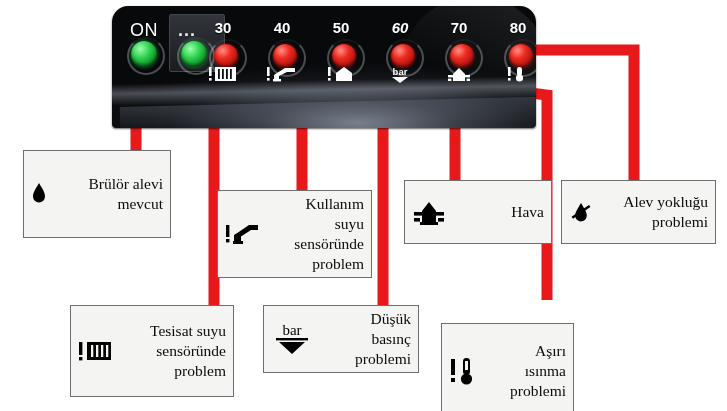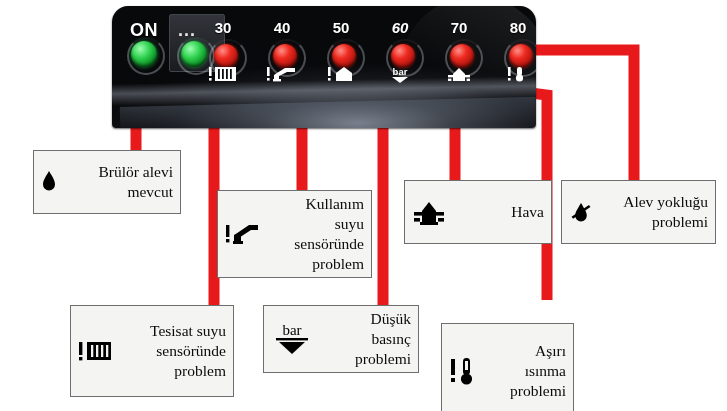--- a/index.html
+++ b/index.html
@@ -42,21 +42,21 @@
     position:absolute;left:8px;right:0;top:96px;height:26px;
     background:linear-gradient(180deg,rgba(120,132,150,.30) 0%,rgba(40,45,54,.05) 100%);
     transform:rotate(-1.4deg);
     pointer-events:none;
   }
 
   
   .onWord{
     position:absolute;left:18px;top:14px;
     color:#fff;font-family:"Liberation Sans",sans-serif;
-    font-weight:bold;font-size:18px;letter-spacing:.5px;
+    font-weight:normal;font-size:18px;letter-spacing:.5px;
     text-shadow:0 1px 1px #000;
   }
   .dotsWord{
     position:absolute;left:66px;top:14px;
     color:#e8e8e8;font-family:"Liberation Sans",sans-serif;
     font-weight:bold;font-size:18px;letter-spacing:1px;
   }
   .dotsBox{
     position:absolute;left:57px;top:8px;width:54px;height:56px;
     background:linear-gradient(180deg,#31343a 0%,#1a1c20 100%);
@@ -227,21 +227,21 @@
       <svg class="glyph" width="34" height="16" viewBox="0 0 34 16" xmlns="http://www.w3.org/2000/svg">
         <rect x="7" y="1" width="2.6" height="9" fill="#fff"></rect>
           <rect x="7" y="12" width="2.6" height="2.6" fill="#fff"></rect>
         <rect x="16" y="1" width="5" height="9" rx="2.4" fill="#fff"></rect>
         <circle cx="18.5" cy="12" r="3.6" fill="#fff"></circle>
       </svg>
     </div>
 
   </div>
 
-  <div class="box alignR" style="left:23px;top:150px;width:148px;height:64px;margin-left:10px;">
+  <div class="box alignR" style="left:23px;top:150px;width:148px;height:88px;">
     <span class="ico">
       <svg class="glyph" width="16" height="24" viewBox="0 0 16 24" xmlns="http://www.w3.org/2000/svg">
         <path d="M8 1 C4.6 7 2 10.5 2 14.6 A6 6 0 0 0 14 14.6 C14 10.5 11.6 7 8 1 Z" fill="#000"></path>
       </svg>
     </span>
     <span class="txt"><span>Brülör alevi</span><br><span>mevcut</span></span>
   </div>
 
   <div class="box alignR" style="left:217px;top:190px;width:155px;height:88px;">
     <span class="ico">

